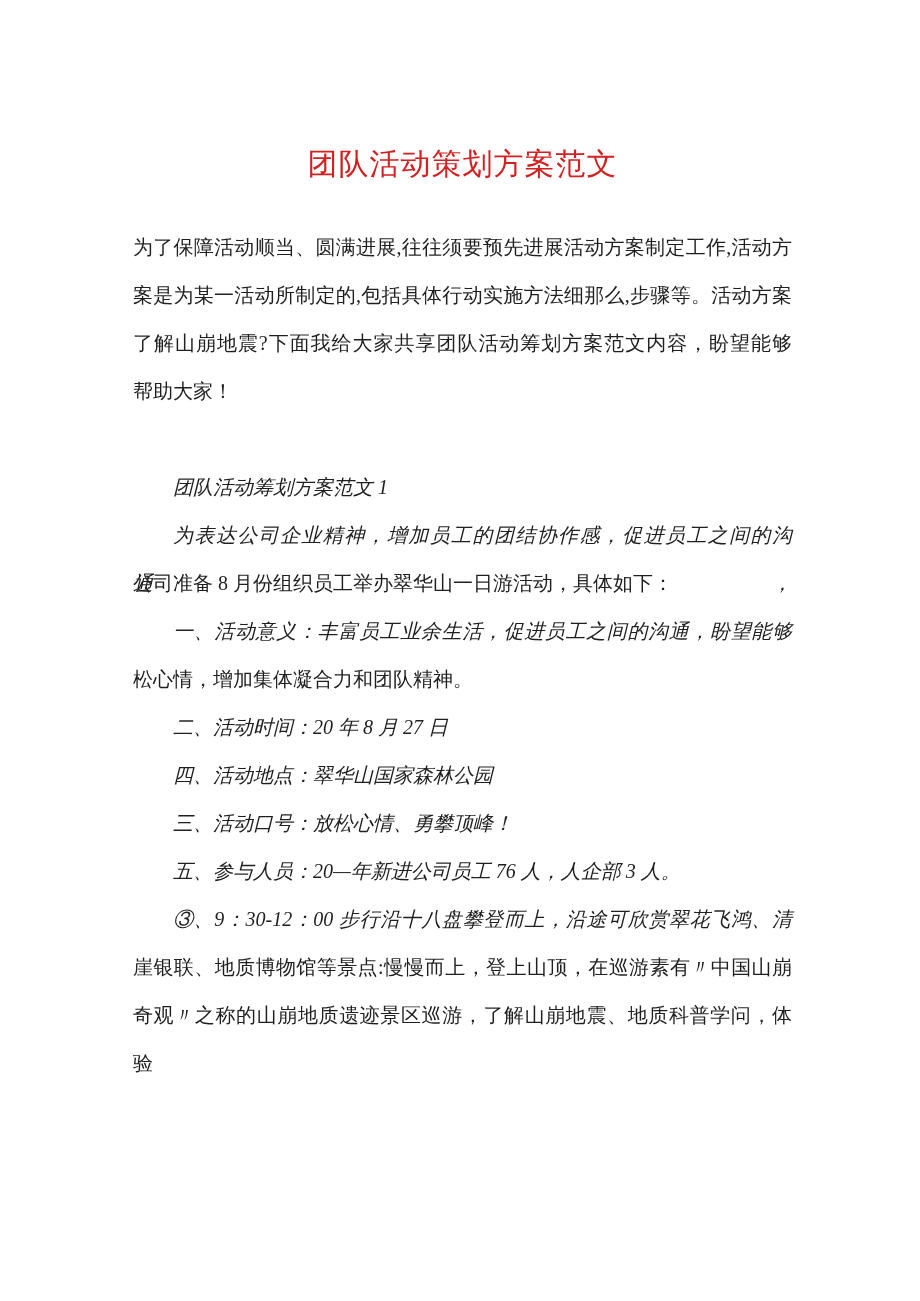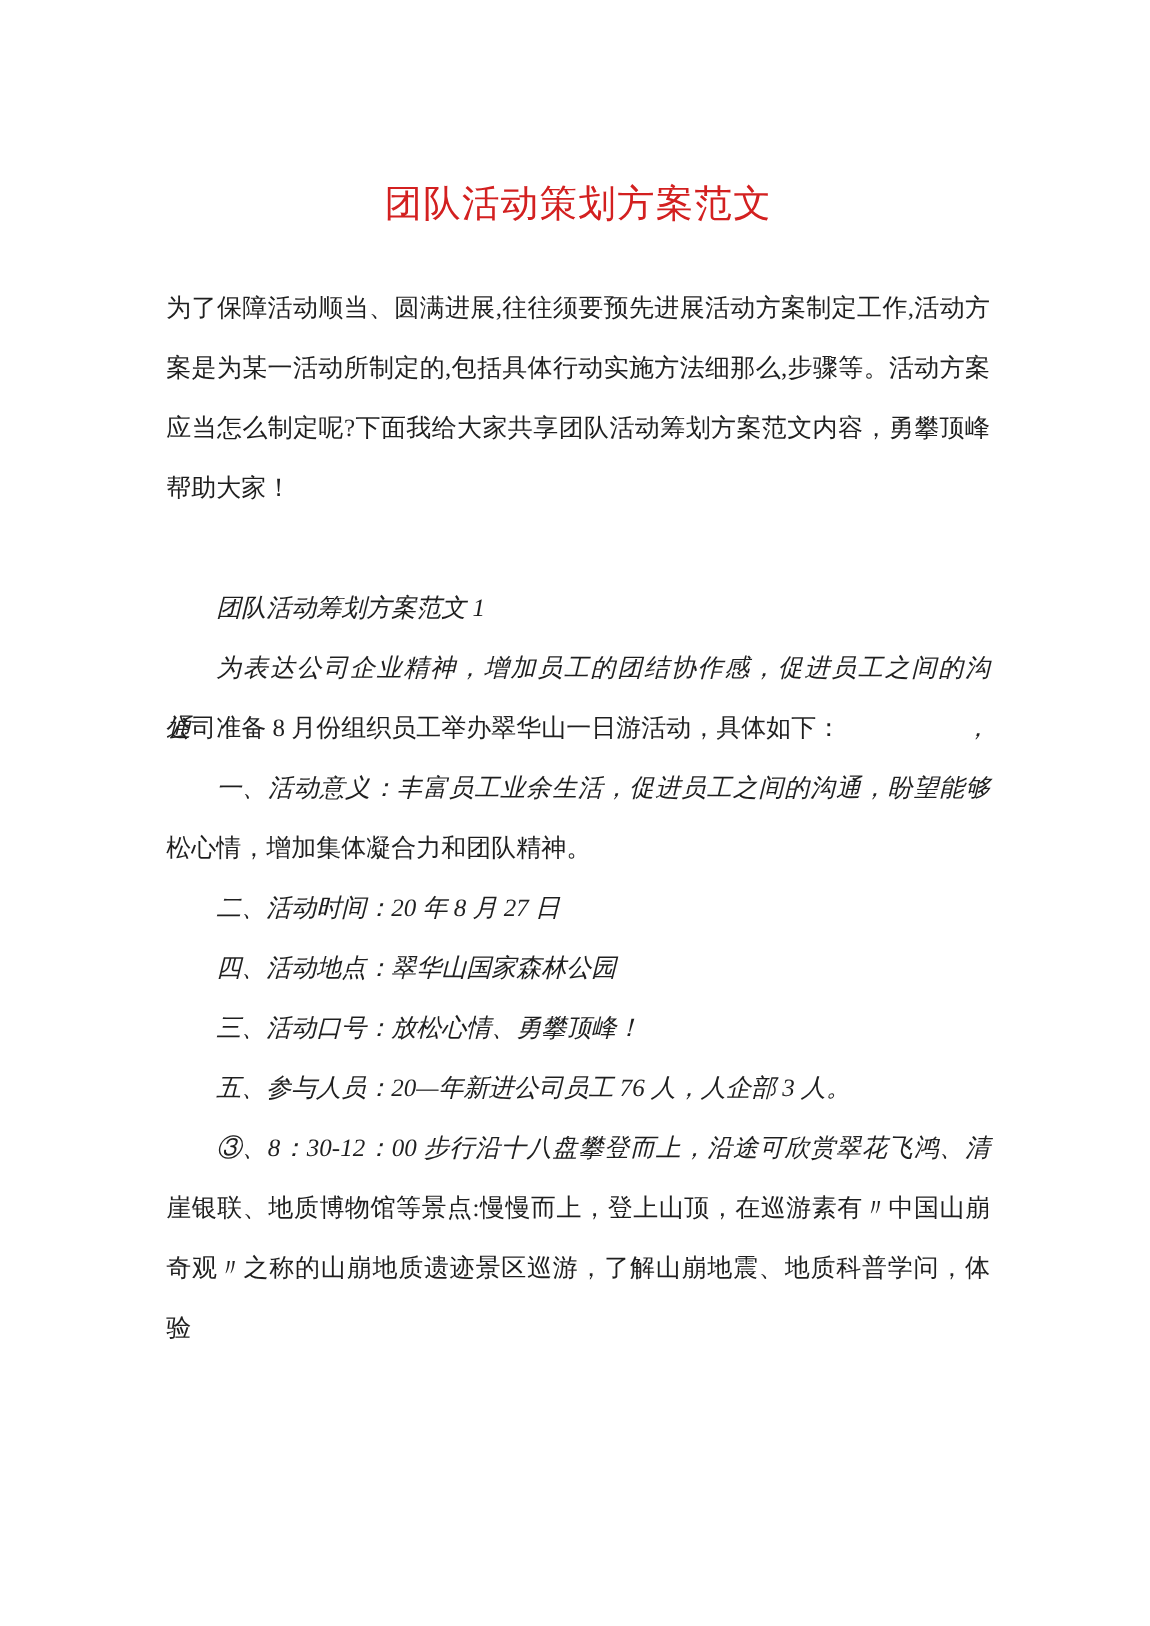--- a/index.html
+++ b/index.html
@@ -58,31 +58,31 @@
 </style>
 </head>
 <body style="background: rgb(255, 255, 255);">
 
 <div class="page">
   <h1 class="title" id="doc-title" style="color: rgb(211, 32, 32);">团队活动策划方案范文</h1>
 
   <div class="body-text" style="color: rgb(31, 31, 31);">
     <div class="line fill">为了保障活动顺当、圆满进展,往往须要预先进展活动方案制定工作,活动方</div>
     <div class="line fill">案是为某一活动所制定的,包括具体行动实施方法细那么,步骤等。活动方案</div>
-    <div class="line fill">应当怎么制定呢?下面我给大家共享团队活动筹划方案范文内容，勇攀顶峰</div>
+    <div class="line fill">了解山崩地震?下面我给大家共享团队活动筹划方案范文内容，盼望能够</div>
     <div class="line">帮助大家！</div>
 
     <div class="spacer"></div>
 
     <div class="line indent">团队活动筹划方案范文 1</div>
     <div class="line fill indent">为表达公司企业精神，增加员工的团结协作感，促进员工之间的沟通，</div>
     <div class="line">公司准备 8 月份组织员工举办翠华山一日游活动，具体如下：</div>
     <div class="line fill indent">一、活动意义：丰富员工业余生活，促进员工之间的沟通，盼望能够</div>
     <div class="line">松心情，增加集体凝合力和团队精神。</div>
     <div class="line indent">二、活动时间：20 年 8 月 27 日</div>
     <div class="line indent">四、活动地点：翠华山国家森林公园</div>
     <div class="line indent">三、活动口号：放松心情、勇攀顶峰！</div>
     <div class="line indent">五、参与人员：20—年新进公司员工 76 人，人企部 3 人。</div>
-    <div class="line fill indent">③、8：30-12：00 步行沿十八盘攀登而上，沿途可欣赏翠花飞鸿、清</div>
+    <div class="line fill indent">③、9：30-12：00 步行沿十八盘攀登而上，沿途可欣赏翠花飞鸿、清</div>
     <div class="line fill">崖银联、地质博物馆等景点:慢慢而上，登上山顶，在巡游素有〃中国山崩</div>
     <div class="line fill">奇观〃之称的山崩地质遗迹景区巡游，了解山崩地震、地质科普学问，体验</div>
   </div>
 </div>
 
 </body></html>

